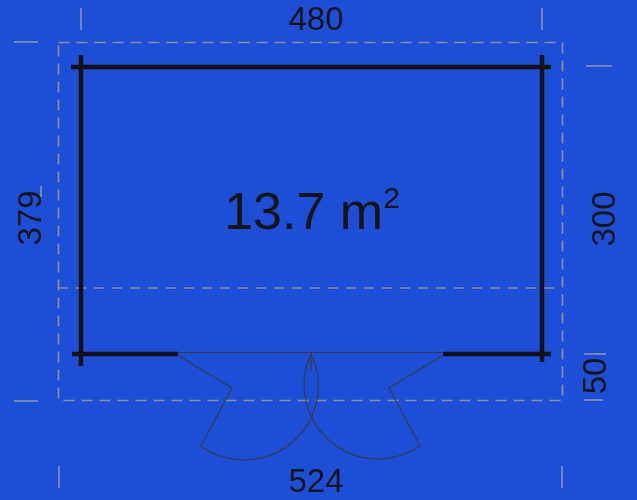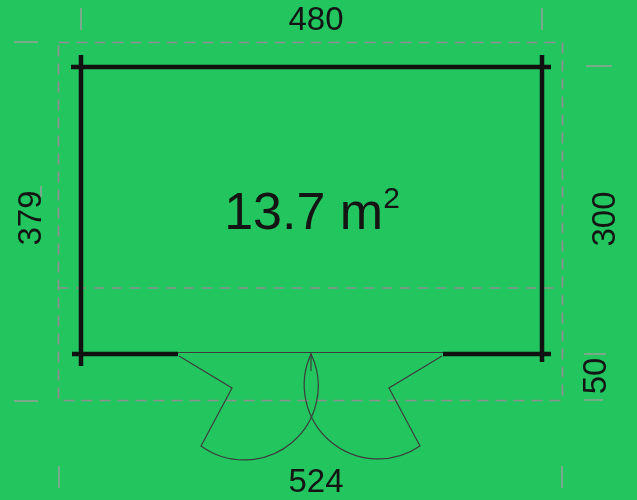--- a/index.html
+++ b/index.html
@@ -8,21 +8,21 @@
     background: #ffffff;
     width: 637px;
     height: 500px;
     overflow: hidden;
     font-family: "Liberation Sans", sans-serif;
   }
   .plan-wrap {
     position: relative;
     width: 637px;
     height: 500px;
-    background: #22c55e;
+    background: #1d4ed8;
   }
   svg text {
     font-family: "Liberation Sans", sans-serif;
   }
 </style>
 </head>
 <body>
 
 <div class="plan-wrap">
   <svg width="637" height="500" viewBox="0 0 637 500" xmlns="http://www.w3.org/2000/svg">

